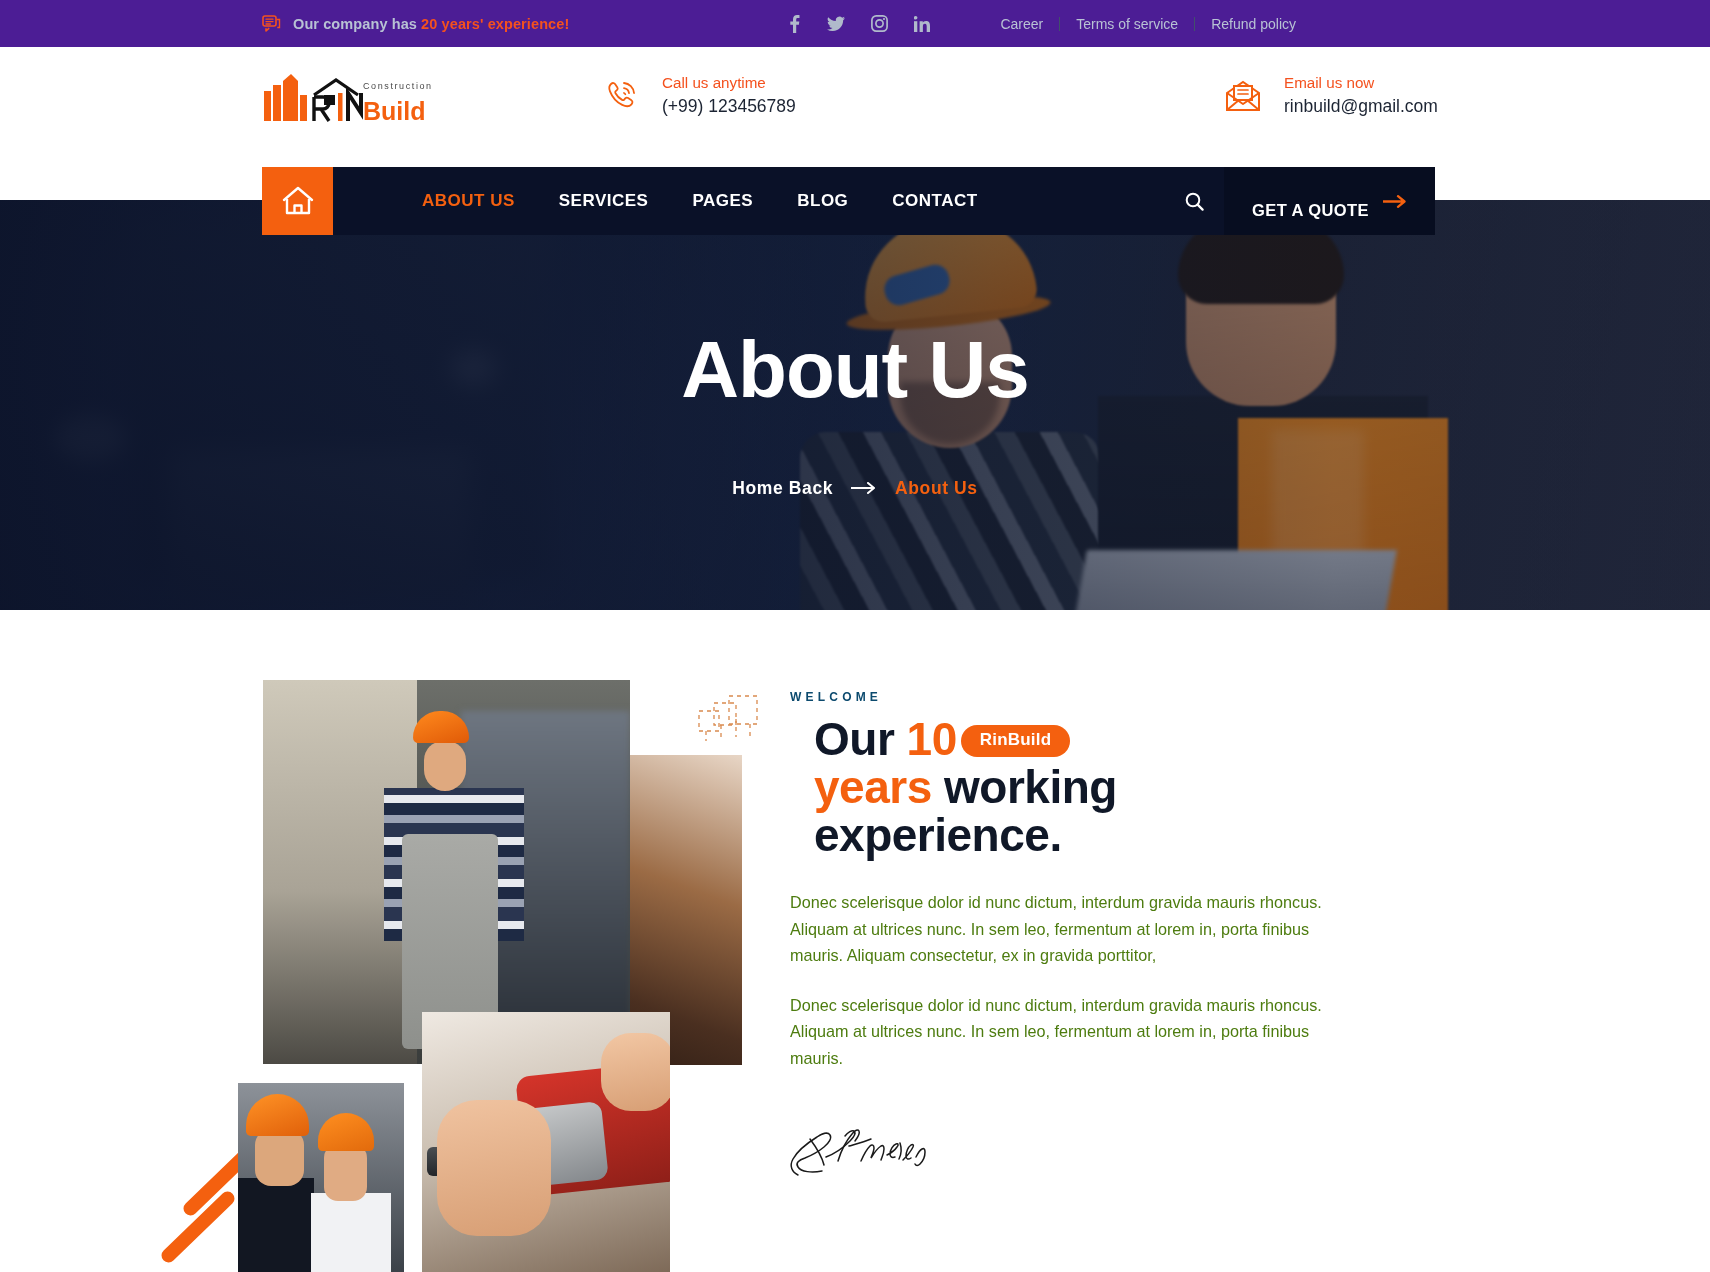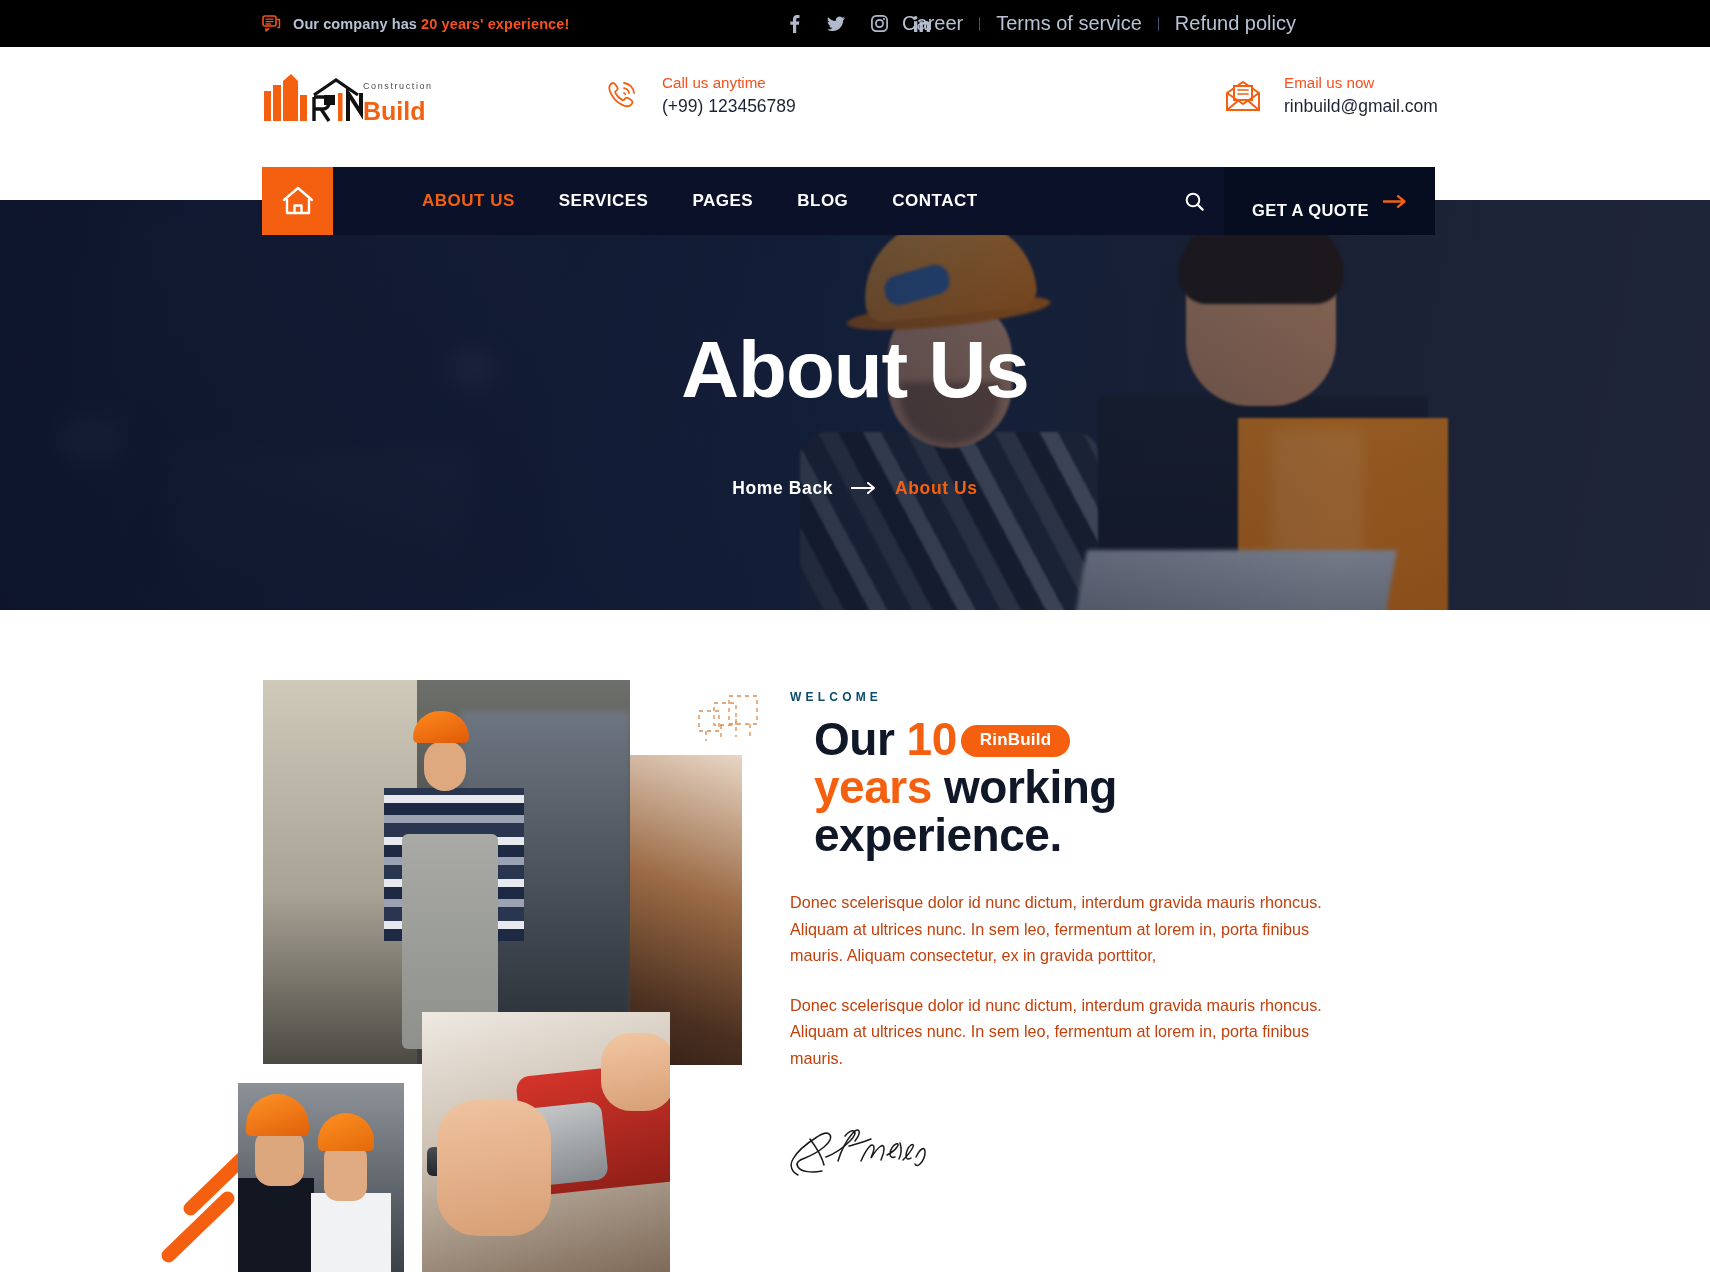--- a/index.html
+++ b/index.html
@@ -7,31 +7,31 @@
     width: 1710px; height: 1272px;
     font-family: "Liberation Sans", sans-serif;
     background: #ffffff;
     overflow: hidden;
   }
   .page { position: relative; width: 1710px; height: 1272px; background: #fff; }
 
   
   .topbar {
     position: absolute; left: 0; top: 0; width: 1710px; height: 47px;
-    background: #000000;
+    background: #4c1d95;
     display: flex; align-items: center;
   }
   .tb-left { position: absolute; left: 262px; display: flex; align-items: center; gap: 12px; }
   .tb-chat-icon { width: 19px; height: 18px; display:block; }
   .tb-text { font-size: 14.5px; font-weight: 700; color: #b8c2d4; letter-spacing: .1px; white-space: nowrap; }
   .tb-text .hl { color: #f4511e; }
   .tb-social { position: absolute; left: 788px; display: flex; align-items: center; gap: 26px; }
   .tb-social svg { display:block; fill: #b0bacb; }
   .tb-right { position: absolute; right: 398px; display: flex; align-items: center; gap: 0; }
-  .tb-link { font-size: 20px; color: #b8c2d4; padding: 0 16px; white-space: nowrap; cursor: pointer; }
+  .tb-link { font-size: 14px; color: #b8c2d4; padding: 0 16px; white-space: nowrap; cursor: pointer; }
   .tb-sep { width: 1px; height: 14px; background: #41506b; }
 
   
   .header { position: absolute; left: 0; top: 47px; width: 1710px; height: 107px; background: #fff; }
   .logo { position: absolute; left: 262px; top: 26px; width: 175px; height: 52px; }
   .logo svg { display:block; }
 
   .info { position: absolute; display: flex; align-items: center; gap: 20px; top: 27px; }
   .info-ico { width: 42px; height: 42px; flex: 0 0 42px; display: flex; align-items: center; justify-content: center; }
   .info-ico svg { display: block; }
@@ -143,21 +143,21 @@
   .st4 { left: -28px; top: 513px; width: 96px; height: 14px; }
   .st5 { left: -50px; top: 560px; width: 96px; height: 14px; }
 
   
   .about-text { position: absolute; left: 790px; top: 80px; width: 540px; }
   .dashdeco { position: absolute; left: 698px; top: 693px; width: 62px; height: 48px; }
   .eyebrow { font-size: 12px; font-weight: 700; letter-spacing: 4.2px; color: #0c4a6e; margin-bottom: 12px; }
   .headline { font-size: 46px; font-weight: 800; color: #101828; line-height: 1.04; letter-spacing: -.5px; margin-left: 24px; }
   .headline .or { color: #f4600f; }
   .pill { display: inline-block; vertical-align: 10px; background: #f4600f; color: #fff; font-size: 17px; font-weight: 700; border-radius: 20px; padding: 6px 19px 8px; margin: 0 4px; letter-spacing: .2px; }
-  .para { font-size: 16.2px; line-height: 1.62; color: #c2410c; margin-top: 30px; }
+  .para { font-size: 16.2px; line-height: 1.62; color: #4d7c0f; margin-top: 30px; }
   .para.p2 { margin-top: 24px; }
   .signature { position: absolute; left: 786px; top: 1117px; width: 160px; height: 70px; }
 </style>
 </head>
 <body>
 
 <div class="page">
 
   <div class="topbar">
     <div class="tb-left">

